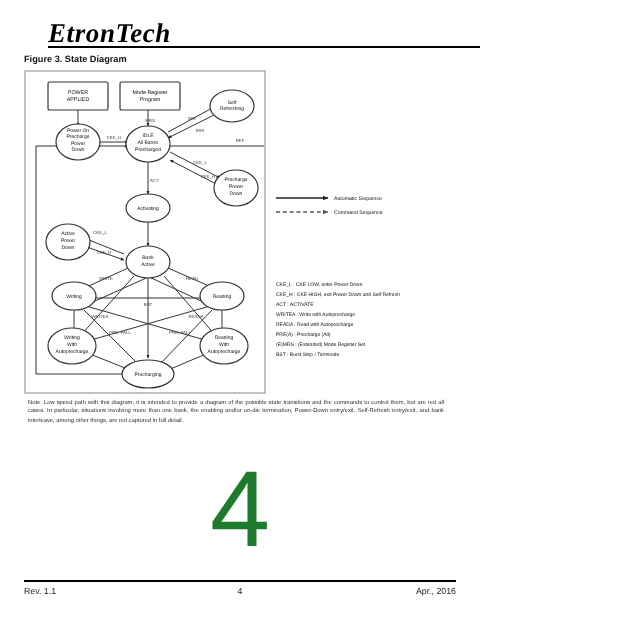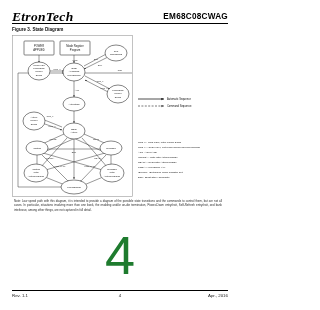--- a/index.html
+++ b/index.html
@@ -6,21 +6,21 @@
   body{
     width:240px;height:310px;overflow:hidden;
     background:#ffffff;
     font-family:"Liberation Sans", sans-serif;
     color:#1a1a1a;
     position:relative;
   }
   .page{position:relative;width:240px;height:310px;}
 
   
-  .hdr{position:absolute;left:0;top:0;width:240px;height:26px;}
+  .hdr{position:absolute;left:12px;top:0;width:240px;height:26px;}
   .logo{
     position:absolute;left:12px;top:9px;
     font-family:"Liberation Serif", serif;
     font-weight:bold;font-style:italic;
     font-size:13.5px;letter-spacing:.3px;color:#000;
     white-space:nowrap;
   }
   .partno{
     position:absolute;right:12px;top:12px;
     font-size:8.2px;font-weight:bold;letter-spacing:.25px;
@@ -61,21 +61,20 @@
   .ftr .c{position:absolute;left:50%;top:0;transform:translateX(-50%);}
   .ftr .r{position:absolute;right:0;top:0;}
 </style>
 </head>
 <body>
 
 <div class="page">
 
   <div class="hdr">
     <div class="logo">EtronTech</div>
-    <div class="partno">EM68C08CWAG</div>
     <div class="hdr-rule"></div>
   </div>
   <div class="figcap">Figure 3. State Diagram</div>
 
   <div class="diagram">
     <svg width="216" height="162" viewBox="0 0 216 162" xmlns="http://www.w3.org/2000/svg">
       <defs>
         <marker id="ah" markerWidth="4" markerHeight="4" refX="3.4" refY="1.6" orient="auto">
           <path d="M0,0 L3.6,1.6 L0,3.2 z" fill="#222"></path>
         </marker>

